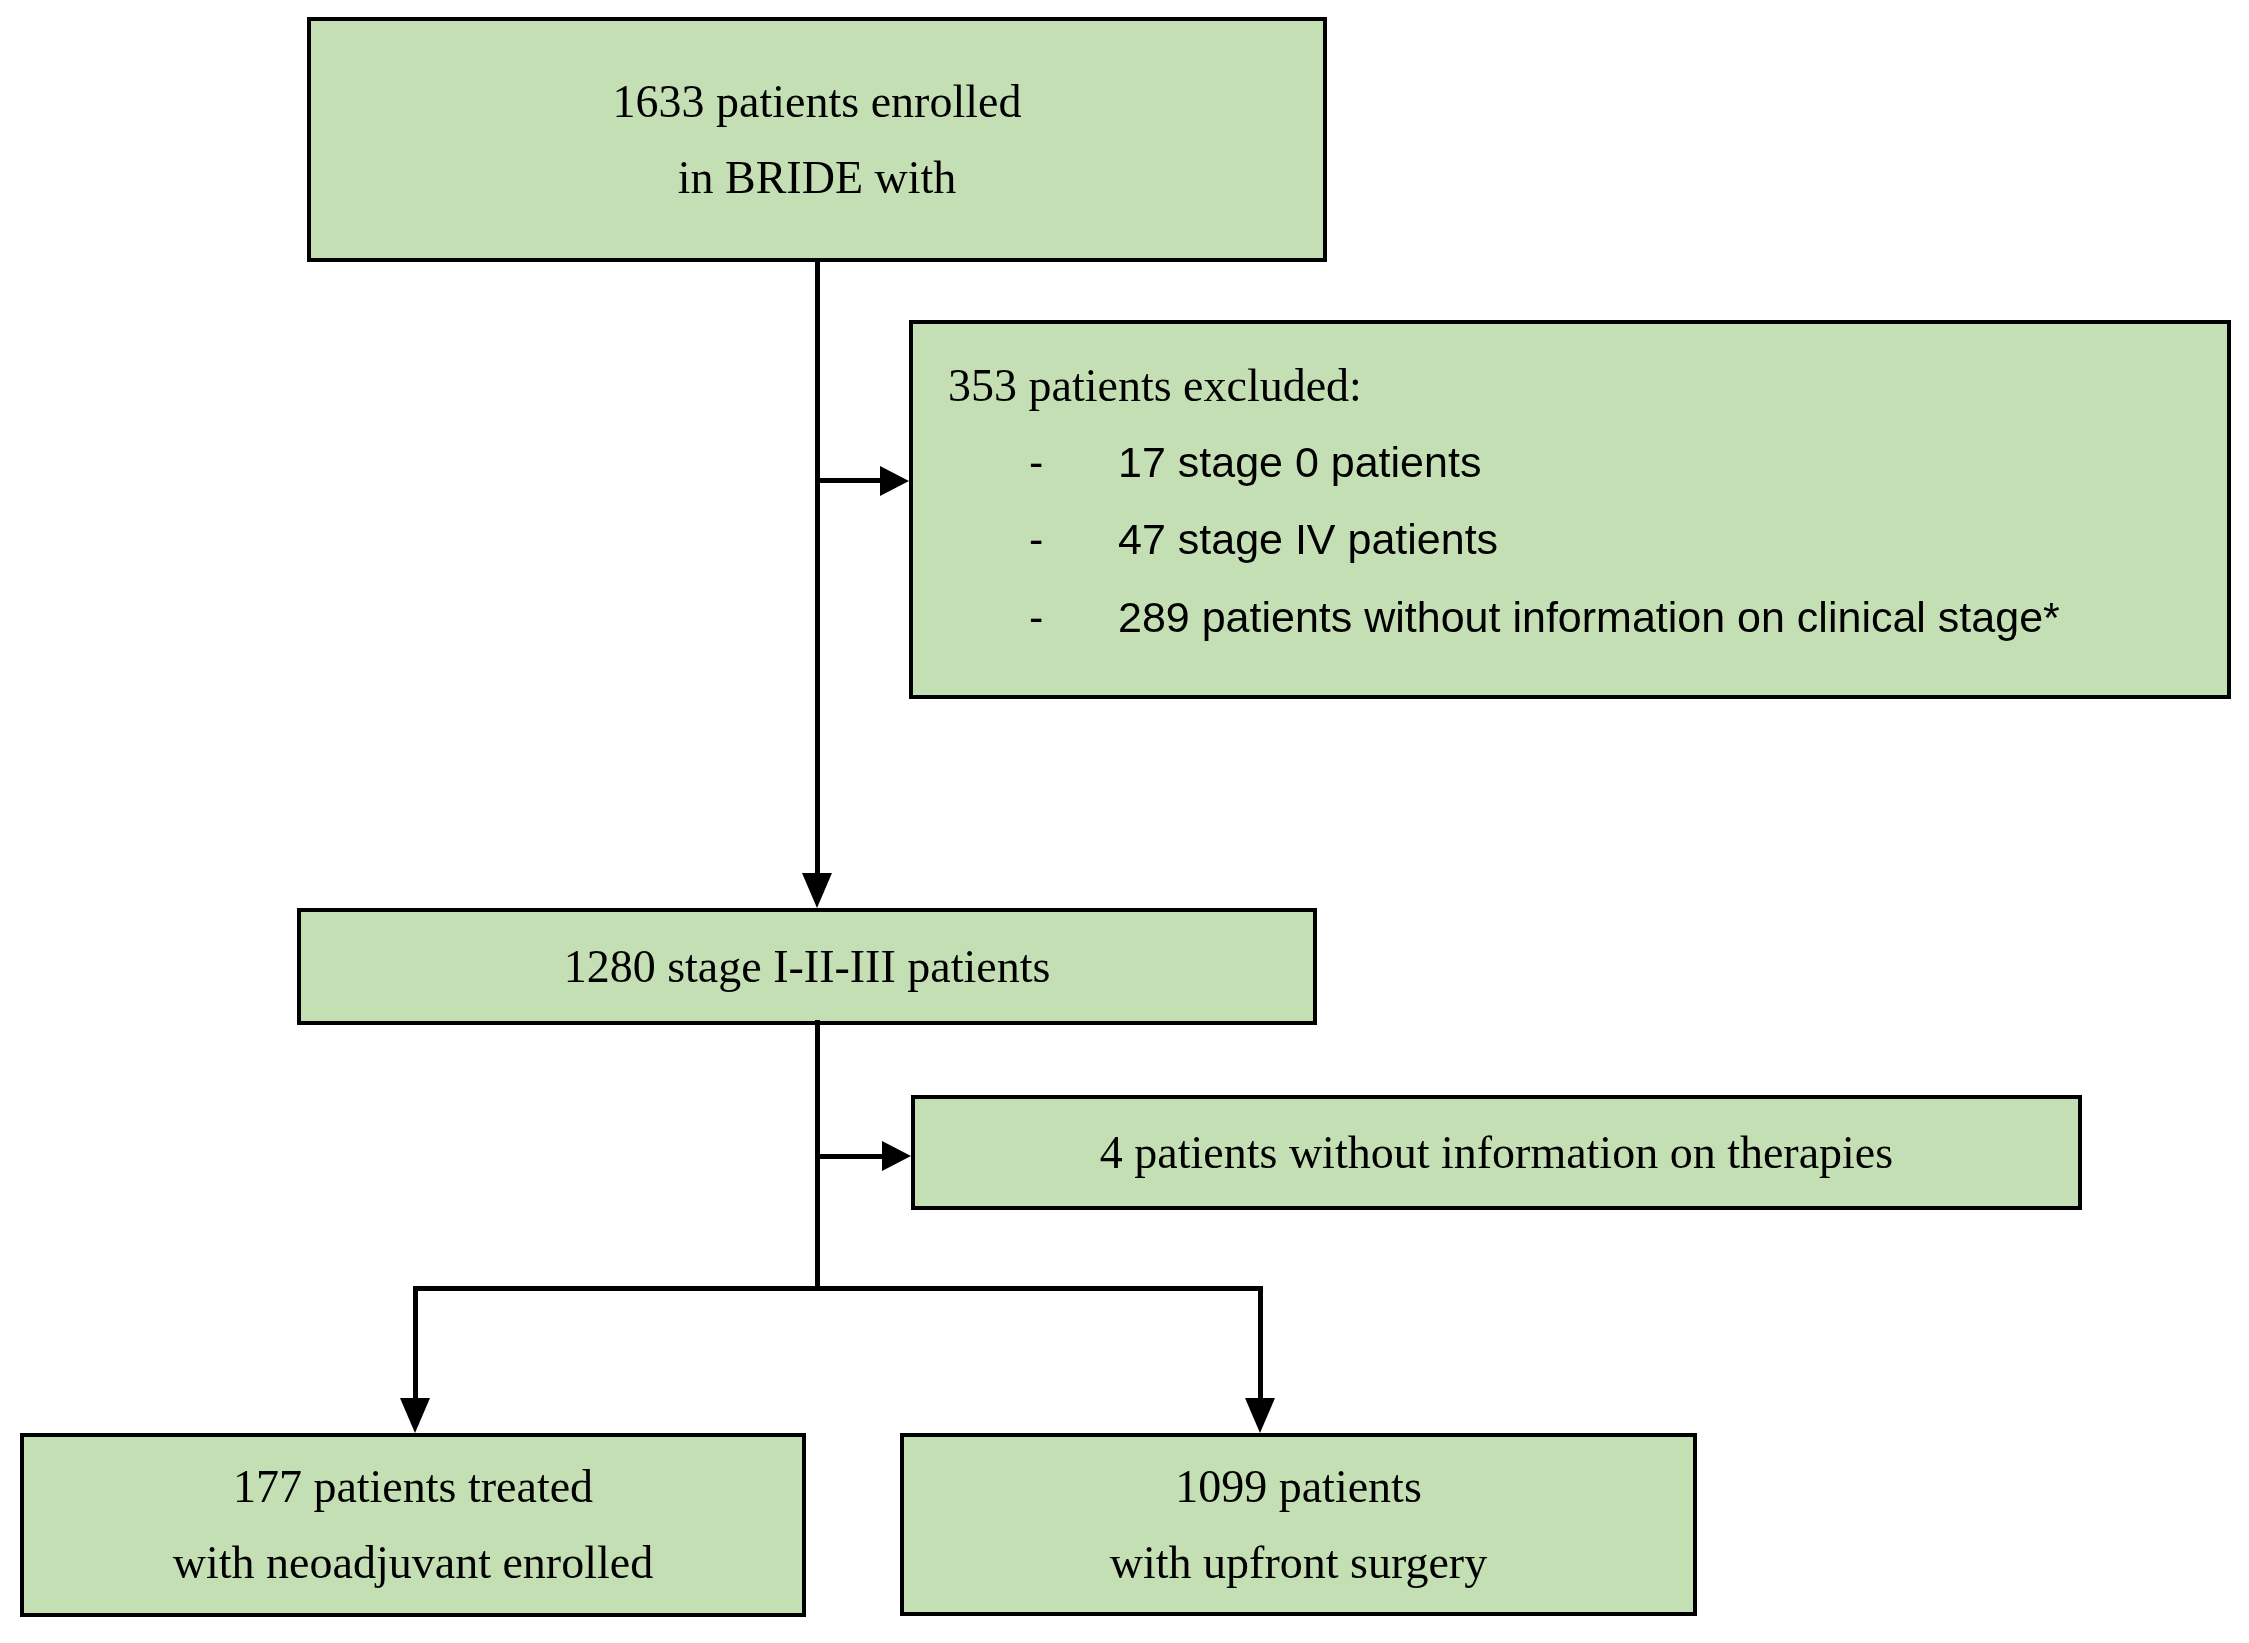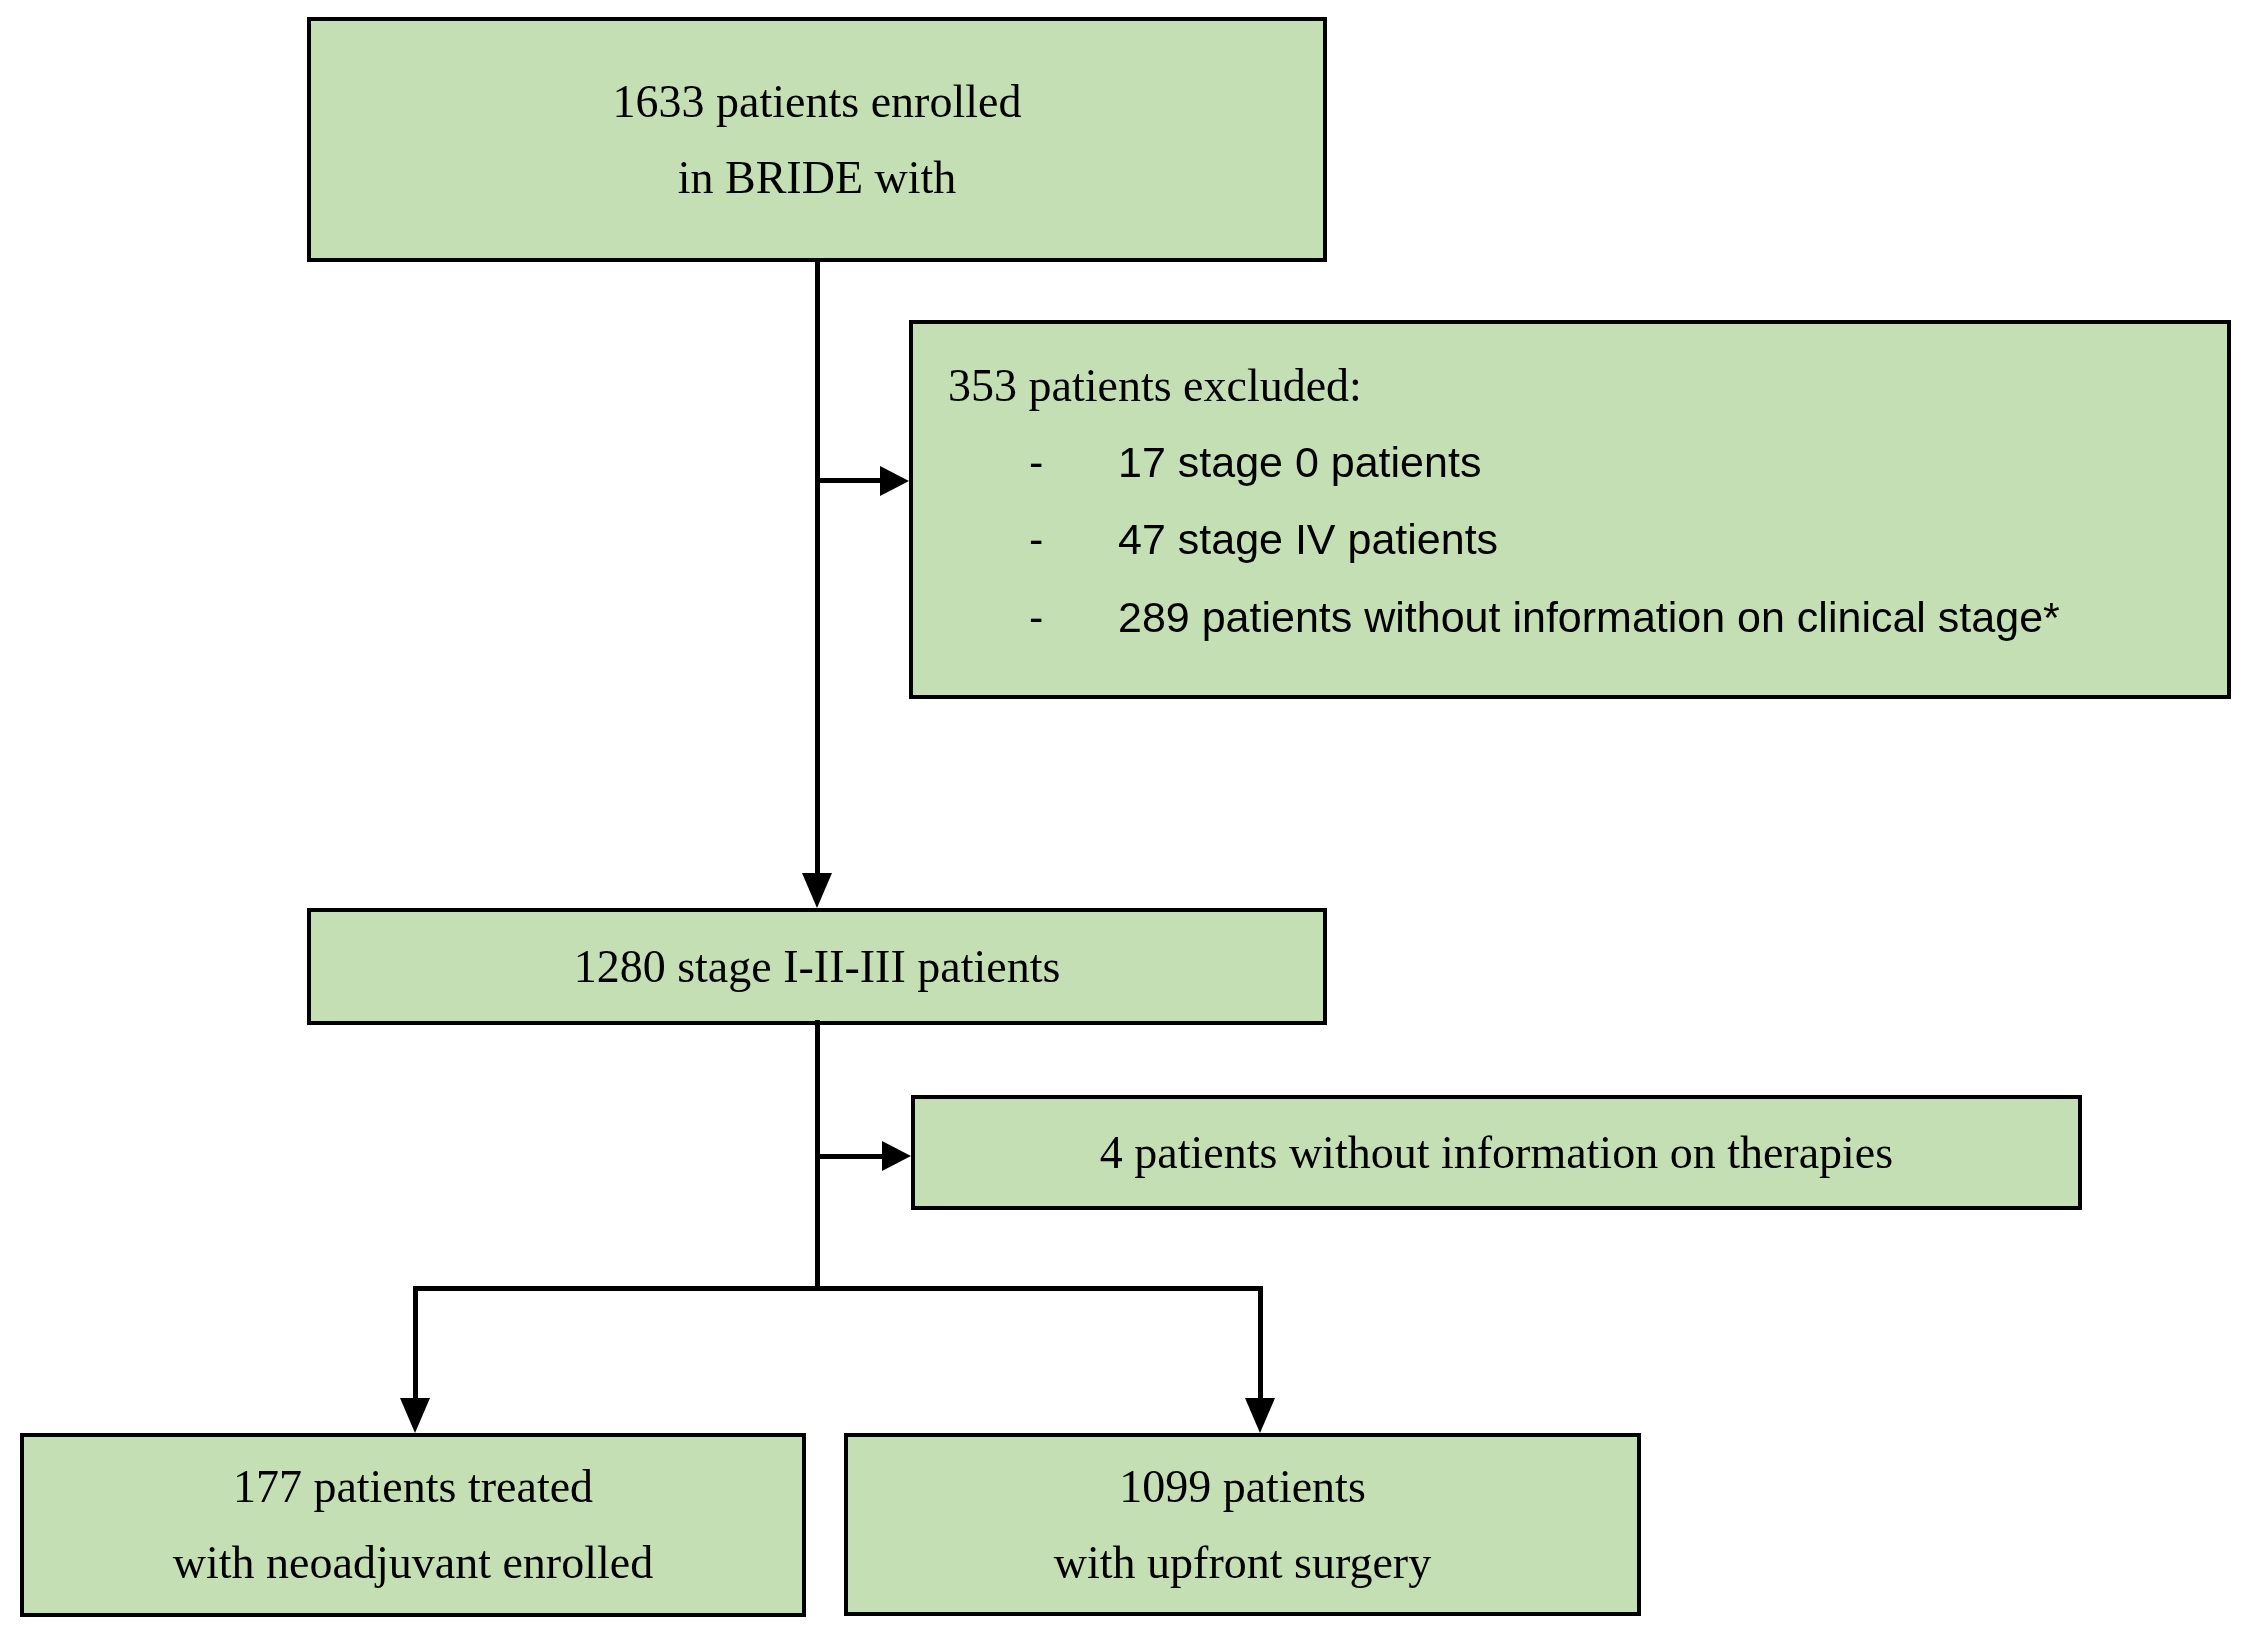--- a/index.html
+++ b/index.html
@@ -105,21 +105,21 @@
     <div class="bullet-row" style="top:177px;">
       <span class="marker">-</span>
       <span class="bullet-text">47 stage IV patients</span>
     </div>
     <div class="bullet-row" style="top:255px;">
       <span class="marker">-</span>
       <span class="bullet-text">289 patients without information on clinical stage*</span>
     </div>
   </div>
 
-  <div class="box box-center" style="left: 307px; top: 908px; width: 1020px; height: 117px; background-color: rgb(197, 223, 180); border-color: rgb(0, 0, 0);">
+  <div class="box box-center" style="left: 297px; top: 908px; width: 1020px; height: 117px; background-color: rgb(197, 223, 180); border-color: rgb(0, 0, 0);">
     <span class="serif-line">1280 stage I-II-III patients</span>
   </div>
 
   <div class="line" style="left: 815px; top: 1020px; width: 4.5px; height: 270px; background-color: rgb(0, 0, 0);"></div>
 
   <div class="line" style="left: 815px; top: 1154px; width: 72px; height: 4.5px; background-color: rgb(0, 0, 0);"></div>
   <div class="arrow-right" style="left: 882px; top: 1141px; border-left-color: rgb(0, 0, 0);"></div>
 
   <div class="box box-center" style="left: 911px; top: 1095px; width: 1171px; height: 115px; background-color: rgb(197, 223, 180); border-color: rgb(0, 0, 0);">
     <span class="serif-line">4 patients without information on therapies</span>
@@ -131,19 +131,19 @@
   <div class="arrow-down" style="left: 400px; top: 1398px; border-top-color: rgb(0, 0, 0);"></div>
 
   <div class="line" style="left: 1258px; top: 1286px; width: 4.5px; height: 117px; background-color: rgb(0, 0, 0);"></div>
   <div class="arrow-down" style="left: 1245px; top: 1398px; border-top-color: rgb(0, 0, 0);"></div>
 
   <div class="box box-center" style="left: 20px; top: 1433px; width: 786px; height: 184px; background-color: rgb(197, 223, 180); border-color: rgb(0, 0, 0);">
     <span class="serif-line">177 patients treated</span>
     <span class="serif-line">with neoadjuvant enrolled</span>
   </div>
 
-  <div class="box box-center" style="left: 844px; top: 1433px; width: 797px; height: 183px; background-color: rgb(197, 223, 180); border-color: rgb(0, 0, 0);">
+  <div class="box box-center" style="left: 900px; top: 1433px; width: 797px; height: 183px; background-color: rgb(197, 223, 180); border-color: rgb(0, 0, 0);">
     <span class="serif-line">1099 patients</span>
     <span class="serif-line">with upfront surgery</span>
   </div>
 
 </div>
 
 
 </body></html>

